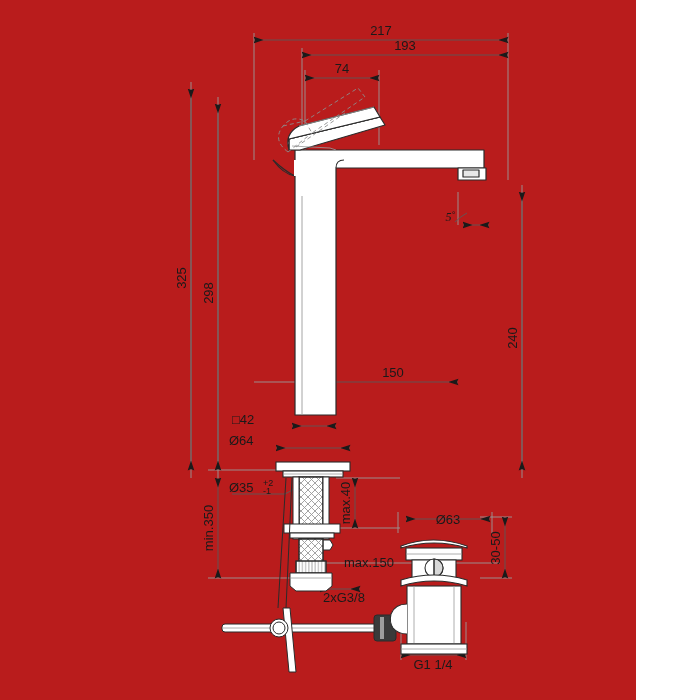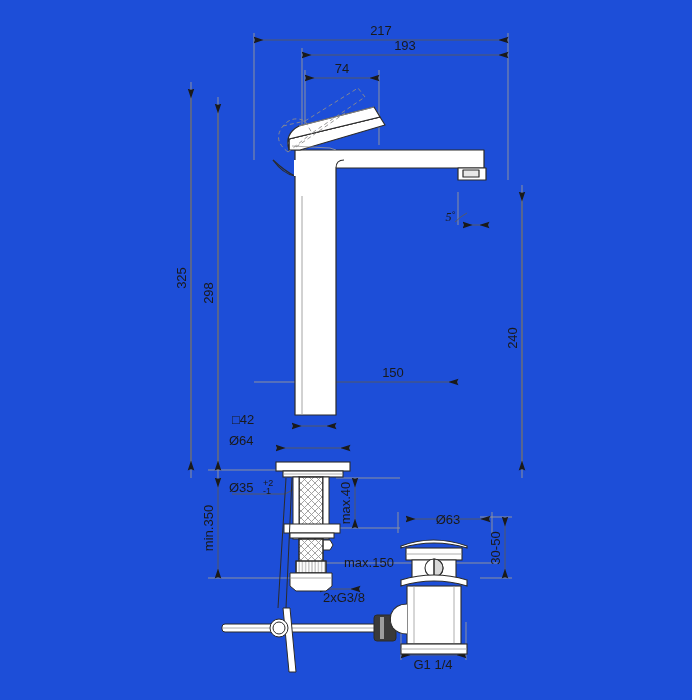--- a/index.html
+++ b/index.html
@@ -1,17 +1,17 @@
 <!DOCTYPE html>
 <html><head>
 <meta charset="utf-8">
 <style>
   html,body{margin:0;padding:0;background:#ffffff;}
   body{width:700px;height:700px;font-family:"Liberation Sans",sans-serif;}
-  #stage{position:relative;width:692px;height:700px;overflow:hidden;background:#1d4ed8;}
+  #stage{position:relative;width:636px;height:700px;overflow:hidden;background:#b91c1c;}
   svg#drawing{position:absolute;left:0;top:0;width:700px;height:700px;display:block;}
   .dimtxt{font-family:"Liberation Sans",sans-serif;font-size:13px;fill:#1a1a1a;}
   .dimtxt-sm{font-family:"Liberation Sans",sans-serif;font-size:9px;fill:#1a1a1a;}
   .dimtxt-it{font-family:"Liberation Serif",serif;font-style:italic;font-size:12px;fill:#1a1a1a;}
 </style>
 </head>
 <body>
 
 <div id="stage">
 <svg id="drawing" viewBox="0 0 700 700">

